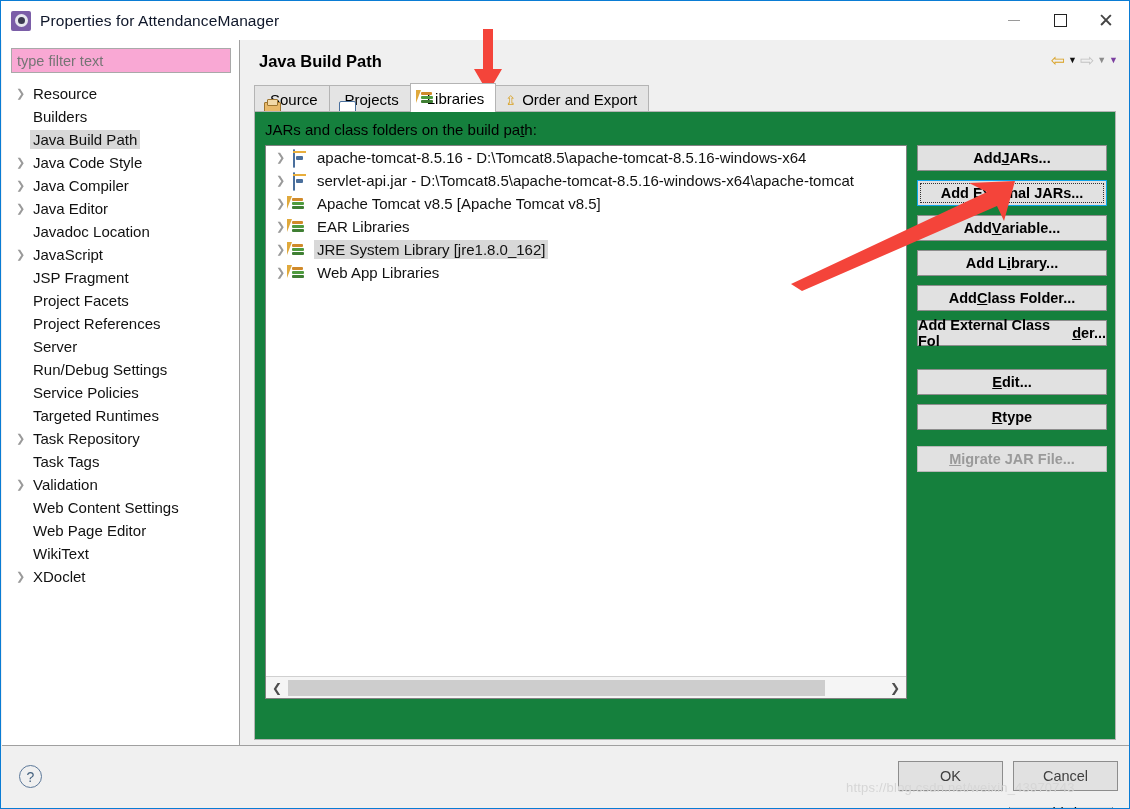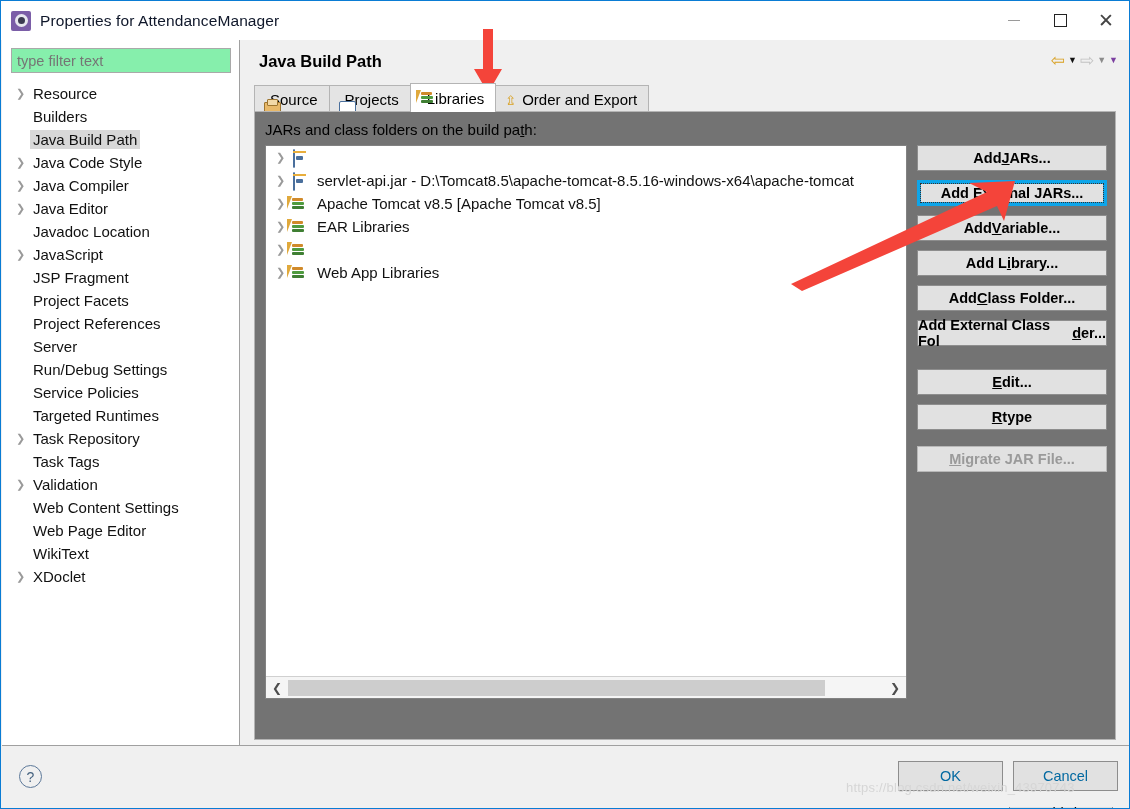--- a/index.html
+++ b/index.html
@@ -50,21 +50,21 @@
   
   #leftpanel {
     position: absolute; left: 1px; top: 39px;
     width: 238px; height: 706px;
     background: #ffffff;
     border-right: 1px solid #a0a0a0;
   }
   #filter-input {
     position: absolute; left: 9px; top: 8px;
     width: 220px; height: 25px;
-    border: 1px solid #a9a9a9; background: #86efac;
+    border: 1px solid #a9a9a9; background: #f9a8d4;
     font-family: "Liberation Sans", sans-serif;
     font-size: 14.5px; color: #666; padding: 0 5px;
     outline: none;
   }
   #tree { position: absolute; left: 0; top: 42px; width: 238px; }
   .tree-item {
     position: relative; height: 23px;
     display: flex; align-items: center;
     padding-left: 14px; font-size: 15px; color: #111;
     white-space: nowrap;
@@ -114,21 +114,21 @@
     background: #e4e4e4; border: 1px solid #b4b4b4;
     border-bottom: none; margin-right: -1px;
   }
   .tab.active {
     background: #ffffff; height: 29px;
     border-color: #b4b4b4; position: relative; z-index: 3;
   }
   .tabbody {
     position: absolute; left: 0; top: 28px;
     width: 862px; height: 629px;
-    background: #737373; border: 1px solid #b4b4b4;
+    background: #15803d; border: 1px solid #b4b4b4;
   }
   #tab-caption {
     position: absolute; left: 10px; top: 9px;
     font-size: 15px; color: #000;
   }
   #tab-caption .mn { text-decoration: underline; }
 
   
   #list-frame {
     position: absolute; left: 10px; top: 33px;
@@ -217,21 +217,21 @@
   #btn-col { position: absolute; left: 662px; top: 33px; width: 190px; font-weight: bold; }
   .ebtn {
     width: 190px; height: 26px; margin-bottom: 9px;
     background: #e1e1e1; border: 1px solid #8d8d8d;
     font-size: 14.5px; color: #000;
     display: flex; align-items: center; justify-content: center;
     font-family: "Liberation Sans", sans-serif;
   }
   .ebtn .mn { text-decoration: underline; }
   .ebtn.focused {
-    border: 4px solid #0ea5e9; outline: 1px dotted #333; outline-offset: -4px;
+    border: 1px solid #0ea5e9; outline: 1px dotted #333; outline-offset: -4px;
   }
   .ebtn.disabled { color: #9a9a9a; background: #e1e1e1; border-color: #b8b8b8; }
   .gap-lg { margin-bottom: 23px; }
   .gap-md { margin-bottom: 16px; }
 
   #apply-btn {
     position: absolute; left: 755px; top: 705px;
     width: 104px; height: 28px;
     background: #e1e1e1; border: 1px solid #8d8d8d;
     font-size: 14.5px; display: flex; align-items: center; justify-content: center;
@@ -245,21 +245,21 @@
   }
   #help-icon {
     position: absolute; left: 17px; top: 19px;
     width: 23px; height: 23px; border-radius: 50%;
     border: 1.6px solid #5c7899; color: #45627f;
     font-size: 14px; display: flex; align-items: center; justify-content: center;
   }
   .dlgbtn {
     position: absolute; top: 15px; height: 30px; width: 105px;
     background: #e1e1e1; border: 1px solid #8d8d8d;
-    font-size: 14.5px; color: #0369a1;
+    font-size: 14.5px; color: #404040;
     display: flex; align-items: center; justify-content: center;
   }
   #ok-btn { left: 896px; }
   #cancel-btn { left: 1011px; }
 
   
   .annot { position: absolute; pointer-events: none; }
   #annot-down { left: 472px; top: 28px; }
   #annot-diag { left: 790px; top: 180px; }
 
@@ -418,39 +418,41 @@
         </div>
 
       <div class="tabbody">
         <div id="tab-caption"><span>JARs and class folders on the build pa</span><span class="mn">t</span><span>h:</span></div>
 
         <div id="list-frame">
           <div id="lib-rows">
               <div class="lib-row">
                 <span class="twisty">❯</span>
                 <span class="licon"><span class="icon-jar"></span></span>
+                <span class="llabel">apache-tomcat-8.5.16 - D:\Tomcat8.5\apache-tomcat-8.5.16-windows-x64</span>
               </div>
               <div class="lib-row">
                 <span class="twisty">❯</span>
                 <span class="licon"><span class="icon-jar"></span></span>
                 <span class="llabel">servlet-api.jar - D:\Tomcat8.5\apache-tomcat-8.5.16-windows-x64\apache-tomcat</span>
               </div>
               <div class="lib-row">
                 <span class="twisty">❯</span>
                 <span class="licon"><span class="icon-books"><i></i><i></i><i></i><b></b></span></span>
                 <span class="llabel">Apache Tomcat v8.5 [Apache Tomcat v8.5]</span>
               </div>
               <div class="lib-row">
                 <span class="twisty">❯</span>
                 <span class="licon"><span class="icon-books"><i></i><i></i><i></i><b></b></span></span>
                 <span class="llabel">EAR Libraries</span>
               </div>
               <div class="lib-row selected">
                 <span class="twisty">❯</span>
                 <span class="licon"><span class="icon-books"><i></i><i></i><i></i><b></b></span></span>
+                <span class="llabel">JRE System Library [jre1.8.0_162]</span>
               </div>
               <div class="lib-row">
                 <span class="twisty">❯</span>
                 <span class="licon"><span class="icon-books"><i></i><i></i><i></i><b></b></span></span>
                 <span class="llabel">Web App Libraries</span>
               </div>
             </div>
           <div id="hscroll">
             <div class="sb-arrow">❮</div>
             <div class="sb-thumb"></div>

